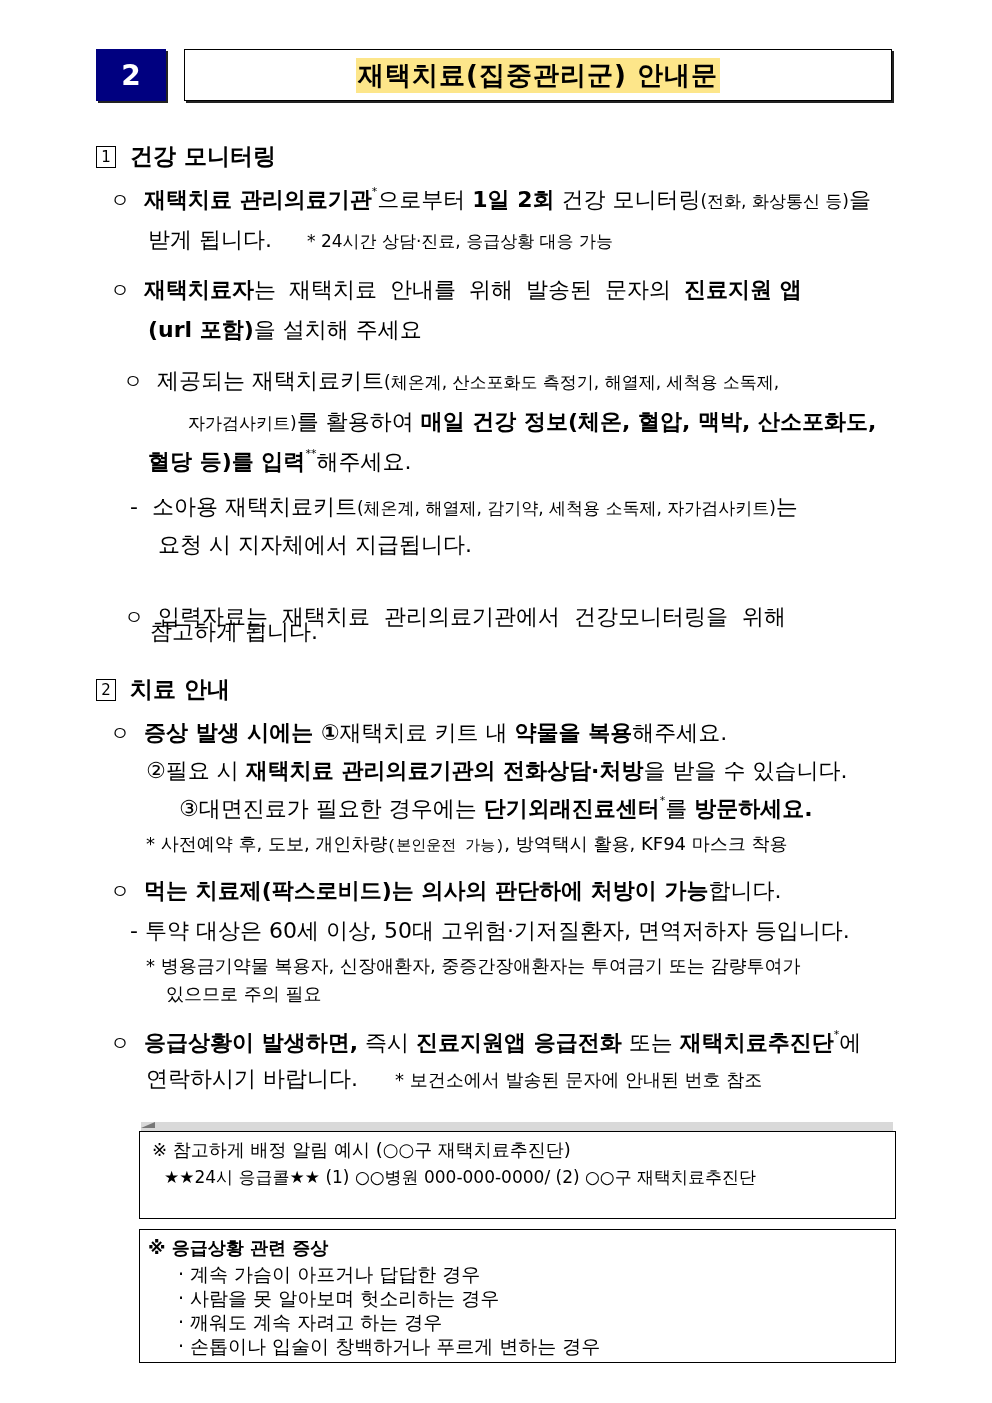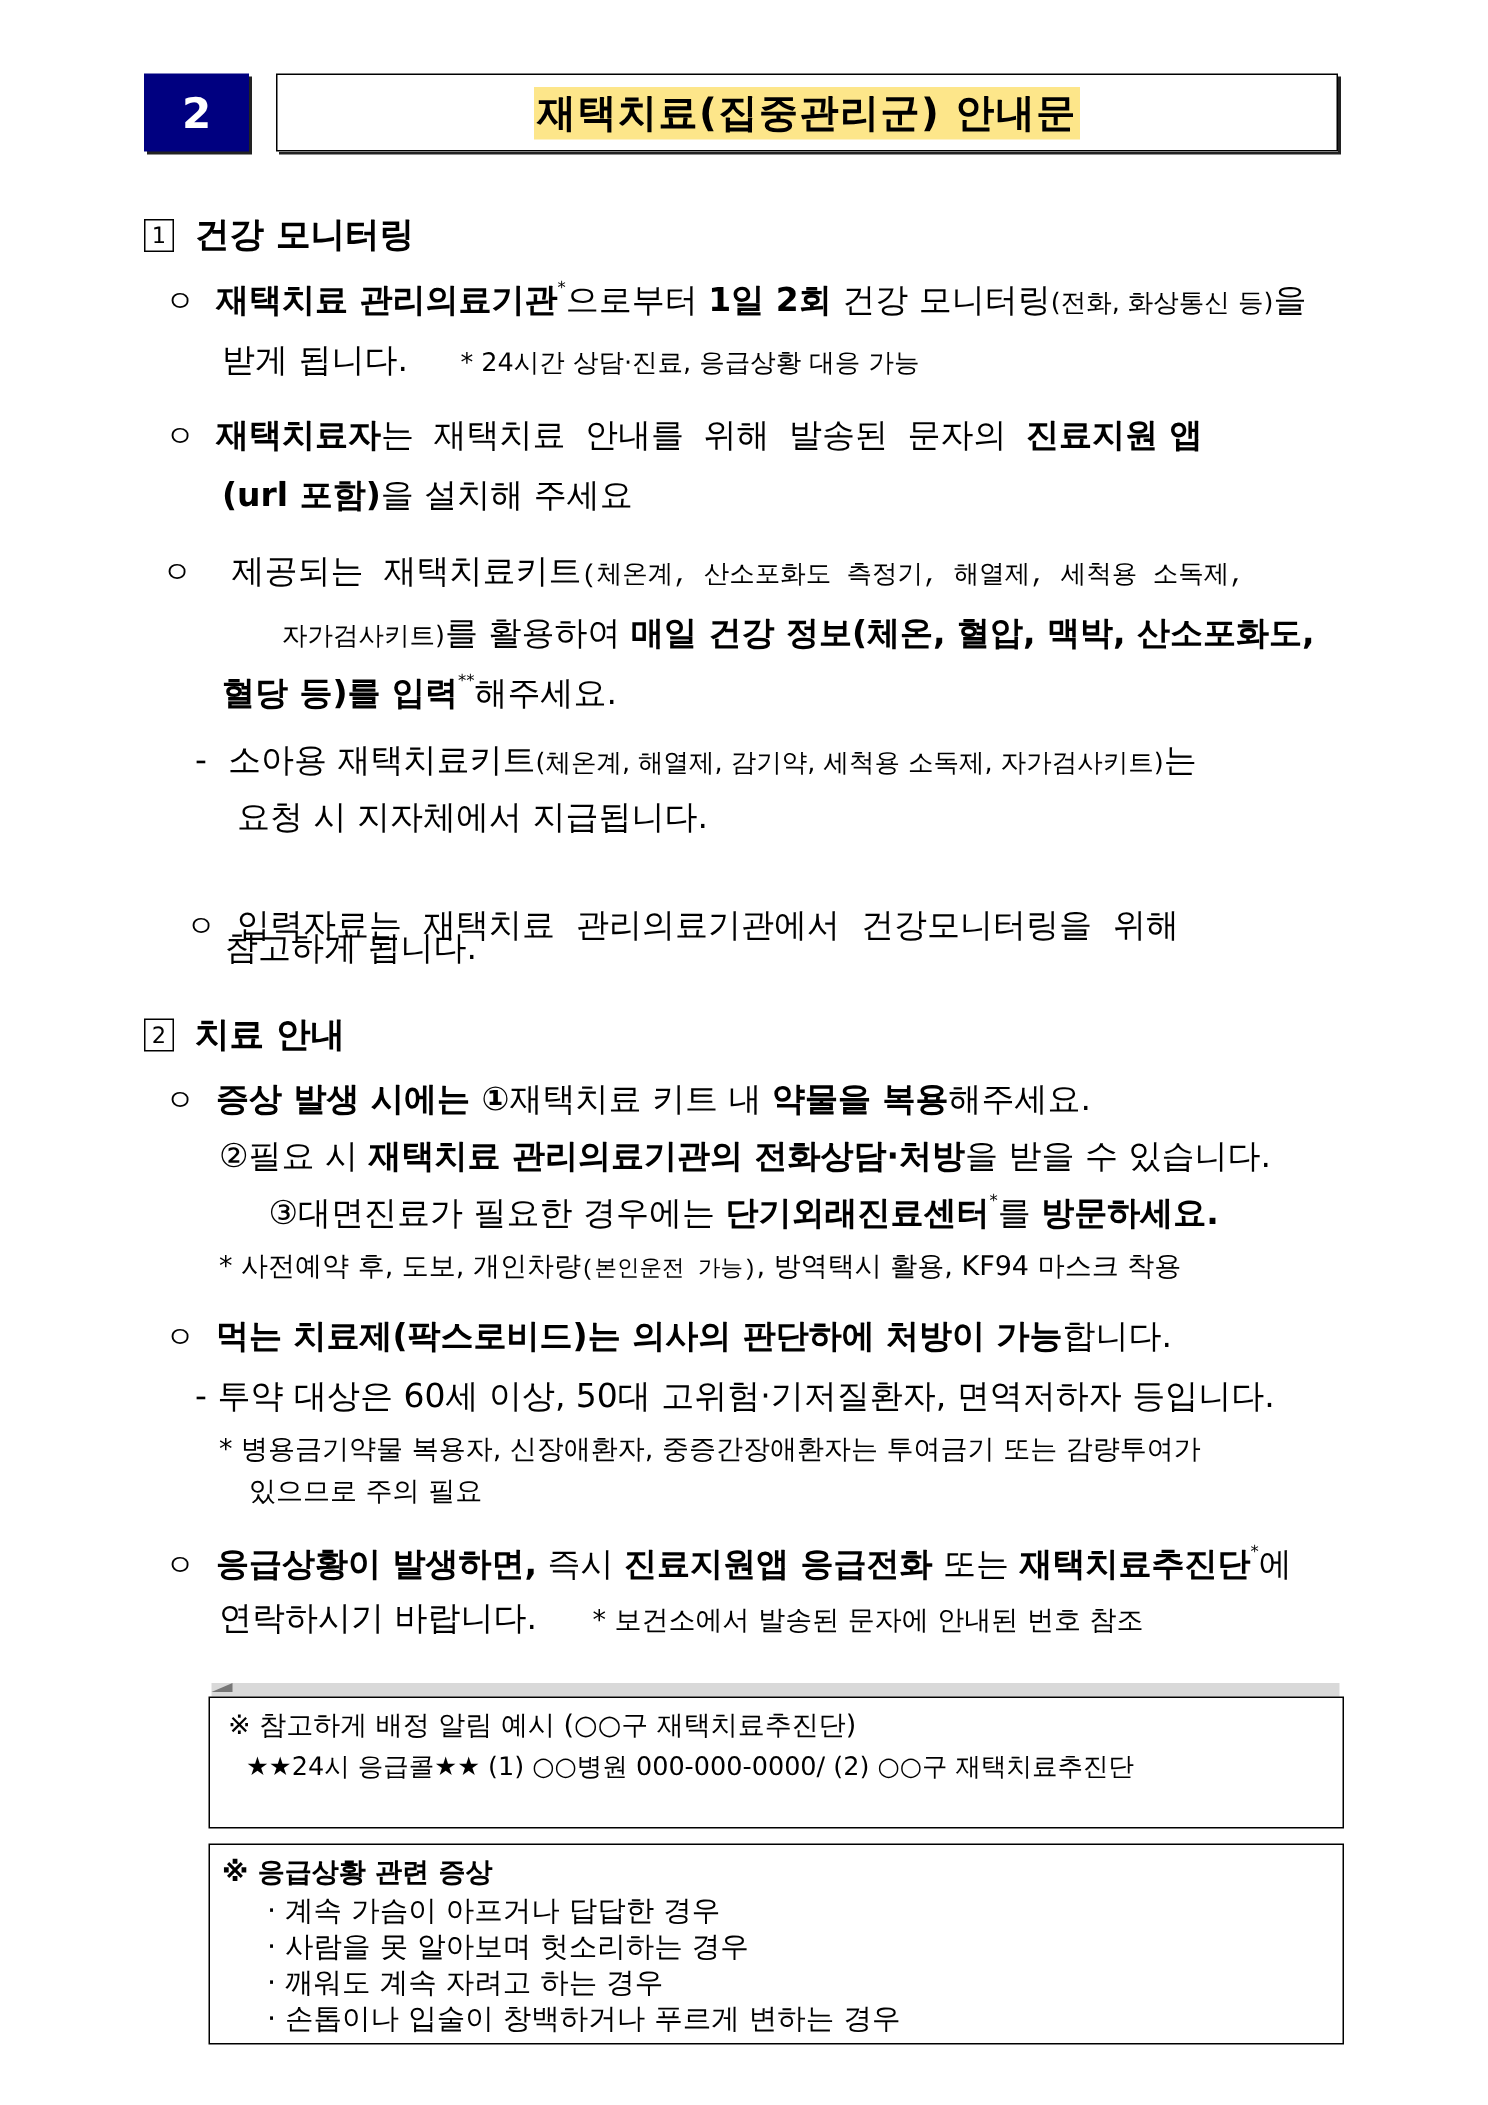--- a/index.html
+++ b/index.html
@@ -44,21 +44,21 @@
 </div>
 
 <div class="abs line" style="left:110px;top:275px;">
   <span class="bullet">ㅇ</span>&nbsp;
   <span class="b">재택치료자</span><span style="word-spacing:6px;">는 재택치료 안내를 위해 발송된 문자의 </span><span class="b">진료지원 앱</span>
 </div>
 <div class="abs line" style="left:148px;top:315px;">
   <span class="b">(url 포함)</span><span>을 설치해 주세요</span>
 </div>
 
-<div class="abs line" style="left:108px;top:366px;font-family:Liberation Mono, monospace;">
+<div class="abs line" style="left:123px;top:366px;">
   <span class="bullet">ㅇ</span>&nbsp;
   <span>제공되는 재택치료키트</span><span class="sm">(체온계, 산소포화도 측정기, 해열제, 세척용 소독제,</span>
 </div>
 <div class="abs line" style="left:148px;top:407px;margin-left:40px;">
   <span class="sm">자가검사키트)</span><span>를 활용하여 </span><span class="b">매일 건강 정보(체온, 혈압, 맥박, 산소포화도,</span>
 </div>
 <div class="abs line" style="left:148px;top:447px;">
   <span class="b">혈당 등)를 입력</span><span class="sup">**</span><span>해주세요.</span>
 </div>
 

